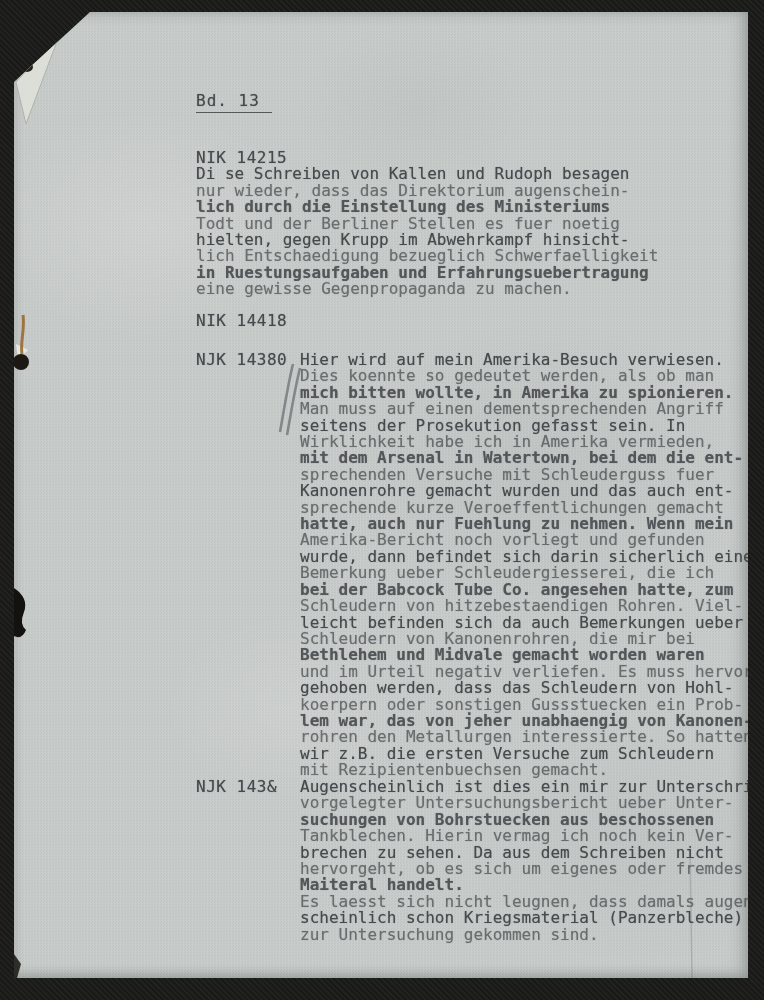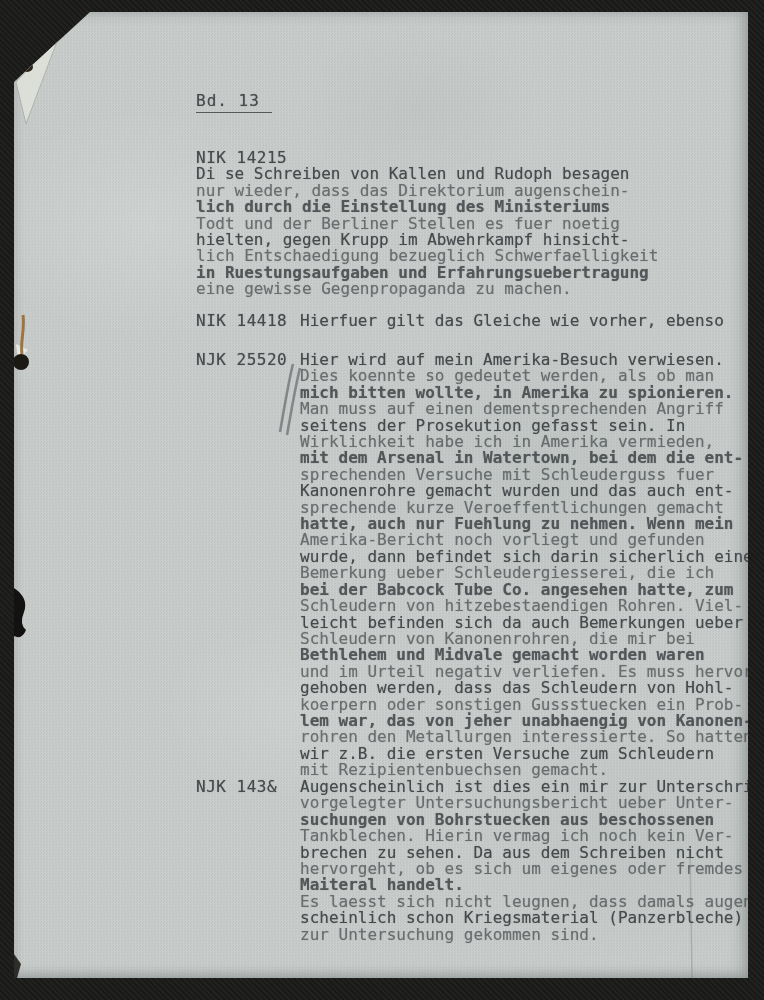--- a/index.html
+++ b/index.html
@@ -86,24 +86,24 @@
 
     <div class="content">
       <div class="vol-header">Bd. 13</div>
       <div id="entries">
           <div class="entry">
             <div class="id">NIK 14215</div>
             <div class="text"><div class="line">Di se Schreiben von Kallen und Rudoph besagen</div><div class="line">nur wieder, dass das Direktorium augenschein-</div><div class="line">lich durch die Einstellung des Ministeriums</div><div class="line">Todt und der Berliner Stellen es fuer noetig</div><div class="line">hielten, gegen Krupp im Abwehrkampf hinsicht-</div><div class="line">lich Entschaedigung bezueglich Schwerfaelligkeit</div><div class="line">in Ruestungsaufgaben und Erfahrungsuebertragung</div><div class="line">eine gewisse Gegenpropaganda zu machen.</div></div>
           </div>
           <div class="entry">
             <div class="id">NIK 14418</div>
-            <div class="text"><div class="line">Hierfuer gilt das Gleiche wie vorher, ebenso</div></div>
+            <div class="text"></div>
           </div>
           <div class="entry">
-            <div class="id">NJK 25520</div>
+            <div class="id">NJK 14380</div>
             <div class="text"><div class="line">Hier wird auf mein Amerika-Besuch verwiesen.</div><div class="line">Dies koennte so gedeutet werden, als ob man</div><div class="line">mich bitten wollte, in Amerika zu spionieren.</div><div class="line">Man muss auf einen dementsprechenden Angriff</div><div class="line">seitens der Prosekution gefasst sein. In</div><div class="line">Wirklichkeit habe ich in Amerika vermieden,</div><div class="line">mit dem Arsenal in Watertown, bei dem die ent-</div><div class="line">sprechenden Versuche mit Schleuderguss fuer</div><div class="line">Kanonenrohre gemacht wurden und das auch ent-</div><div class="line">sprechende kurze Veroeffentlichungen gemacht</div><div class="line">hatte, auch nur Fuehlung zu nehmen. Wenn mein</div><div class="line">Amerika-Bericht noch vorliegt und gefunden</div><div class="line">wurde, dann befindet sich darin sicherlich eine</div><div class="line">Bemerkung ueber Schleudergiesserei, die ich</div><div class="line">bei der Babcock Tube Co. angesehen hatte, zum</div><div class="line">Schleudern von hitzebestaendigen Rohren. Viel-</div><div class="line">leicht befinden sich da auch Bemerkungen ueber</div><div class="line">Schleudern von Kanonenrohren, die mir bei</div><div class="line">Bethlehem und Midvale gemacht worden waren</div><div class="line">und im Urteil negativ verliefen. Es muss hervor-</div><div class="line">gehoben werden, dass das Schleudern von Hohl-</div><div class="line">koerpern oder sonstigen Gussstuecken ein Prob-</div><div class="line">lem war, das von jeher unabhaengig von Kanonen-</div><div class="line">rohren den Metallurgen interessierte. So hatten</div><div class="line">wir z.B. die ersten Versuche zum Schleudern</div><div class="line">mit Rezipientenbuechsen gemacht.</div></div>
           </div>
           <div class="entry">
             <div class="id">NJK 143&amp;</div>
             <div class="text"><div class="line">Augenscheinlich ist dies ein mir zur Unterschrift</div><div class="line">vorgelegter Untersuchungsbericht ueber Unter-</div><div class="line">suchungen von Bohrstuecken aus beschossenen</div><div class="line">Tankblechen. Hierin vermag ich noch kein Ver-</div><div class="line">brechen zu sehen. Da aus dem Schreiben nicht</div><div class="line">hervorgeht, ob es sich um eigenes oder fremdes</div><div class="line">Maiteral handelt.</div><div class="line">Es laesst sich nicht leugnen, dass damals augens-</div><div class="line">scheinlich schon Kriegsmaterial (Panzerbleche)</div><div class="line">zur Untersuchung gekommen sind.</div></div>
           </div>
         </div>
     </div>
 
   </div>

